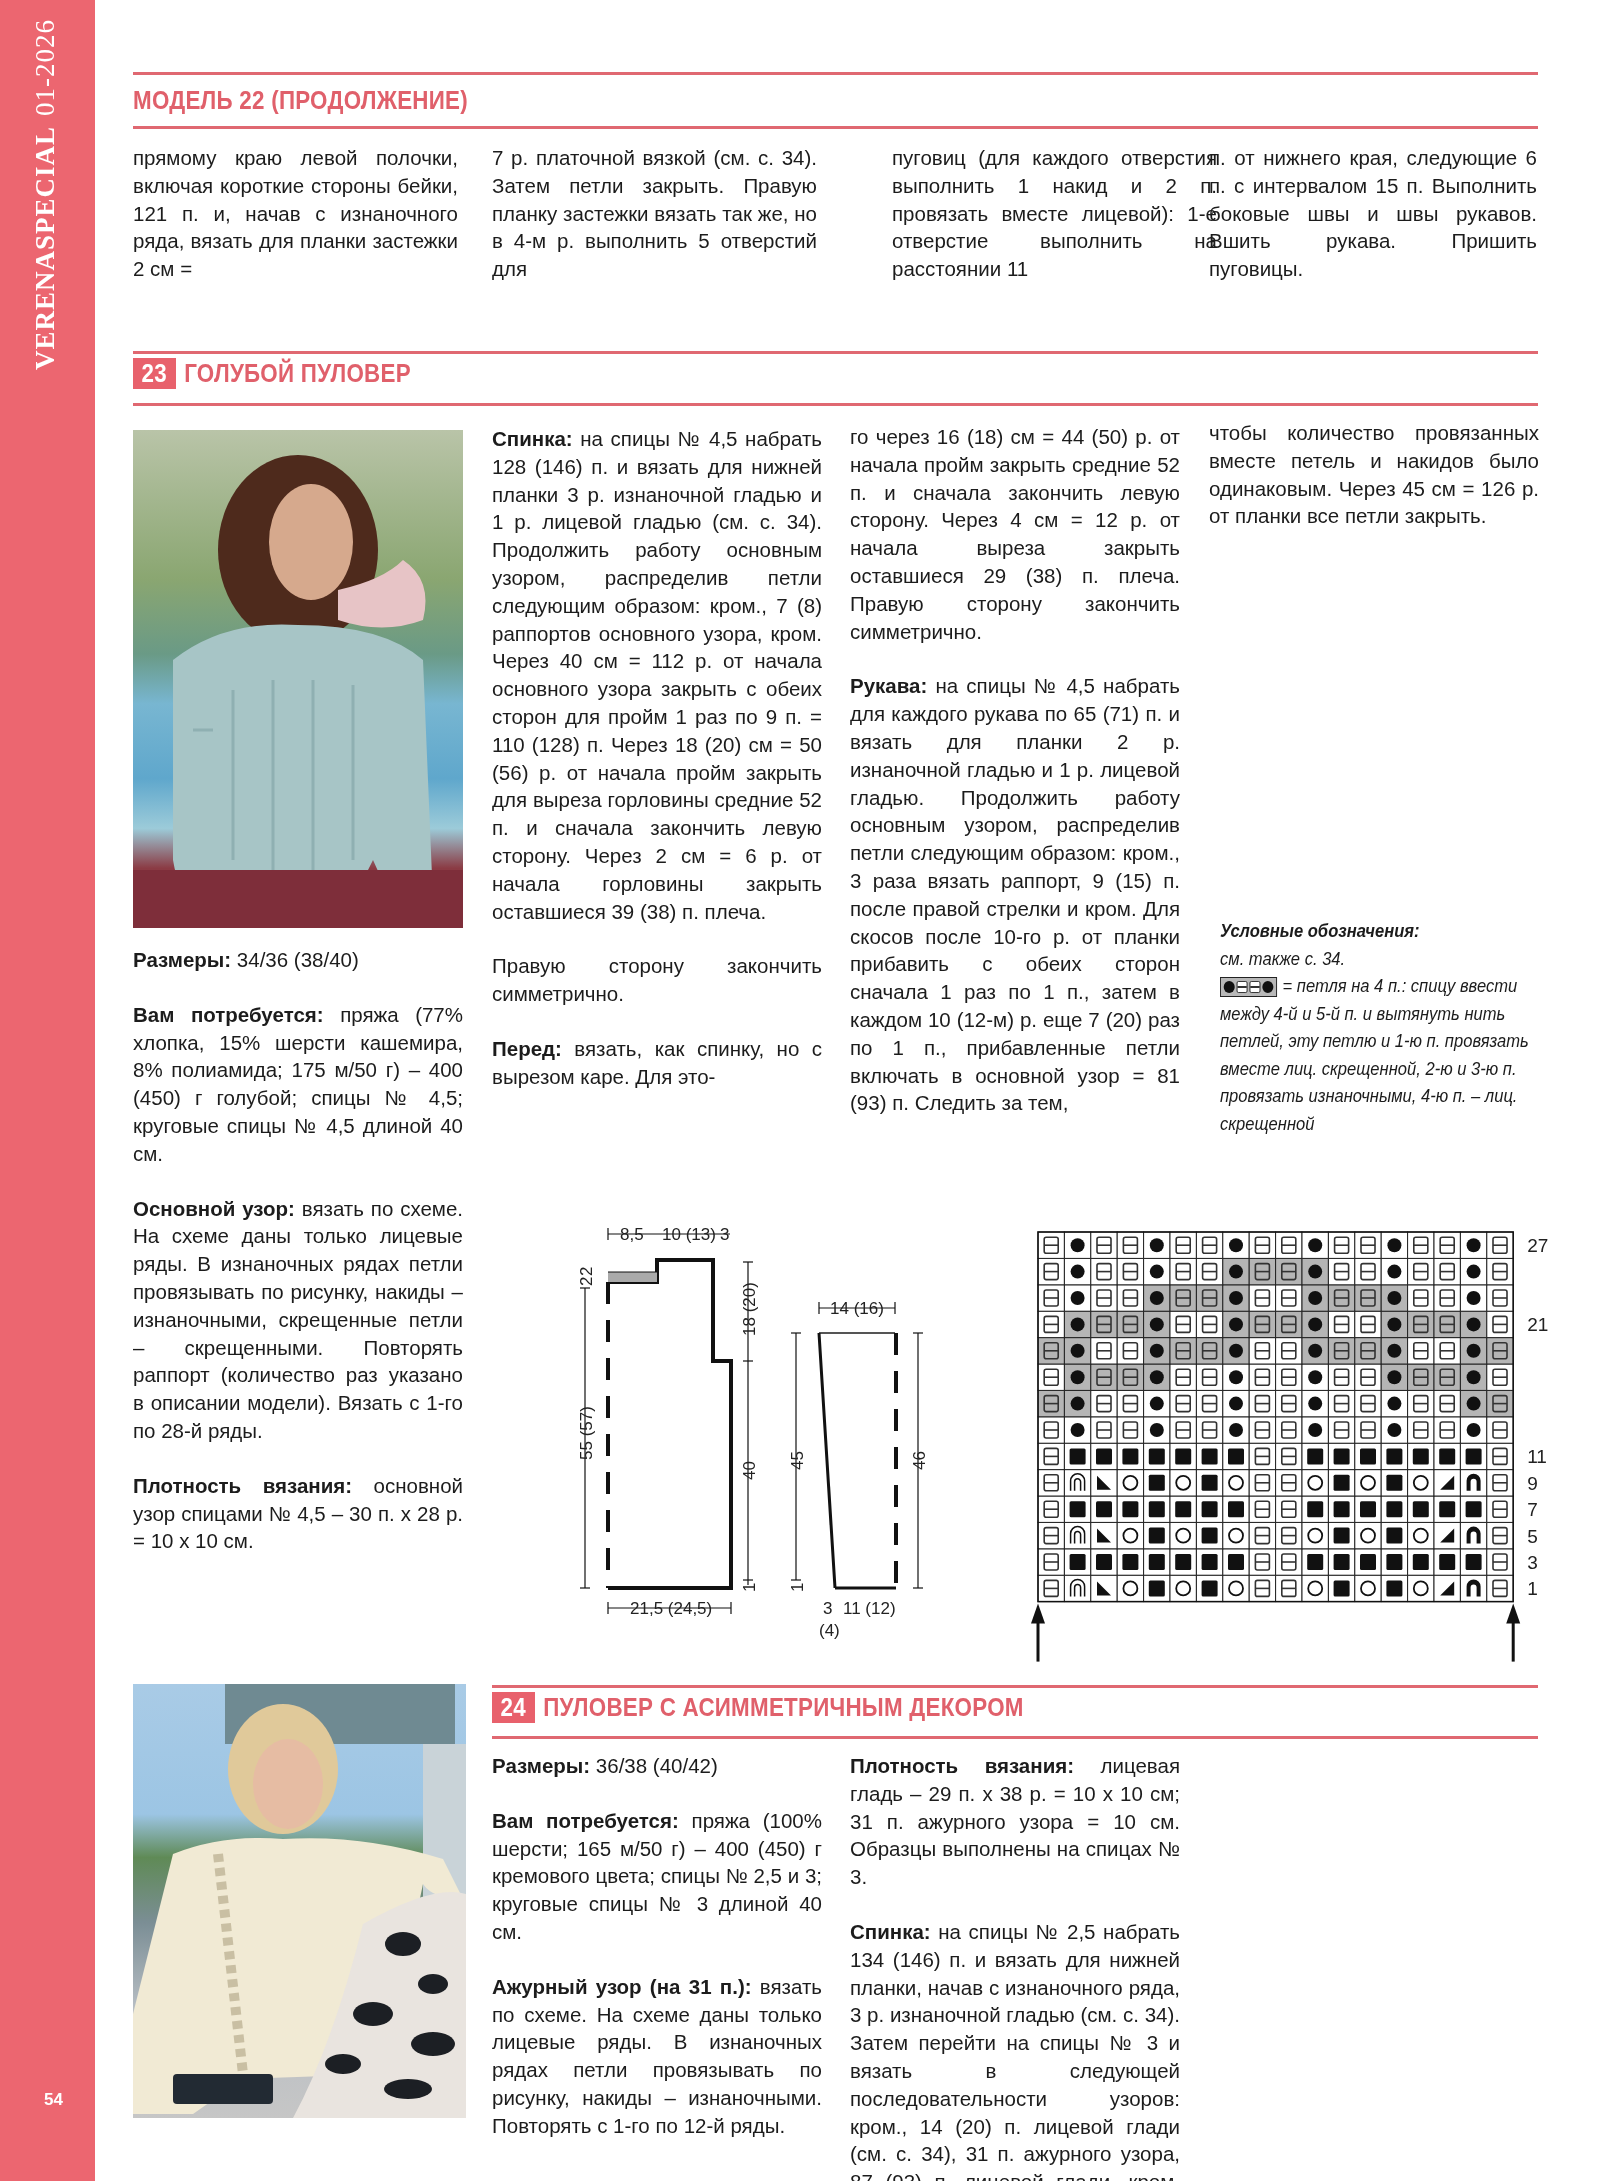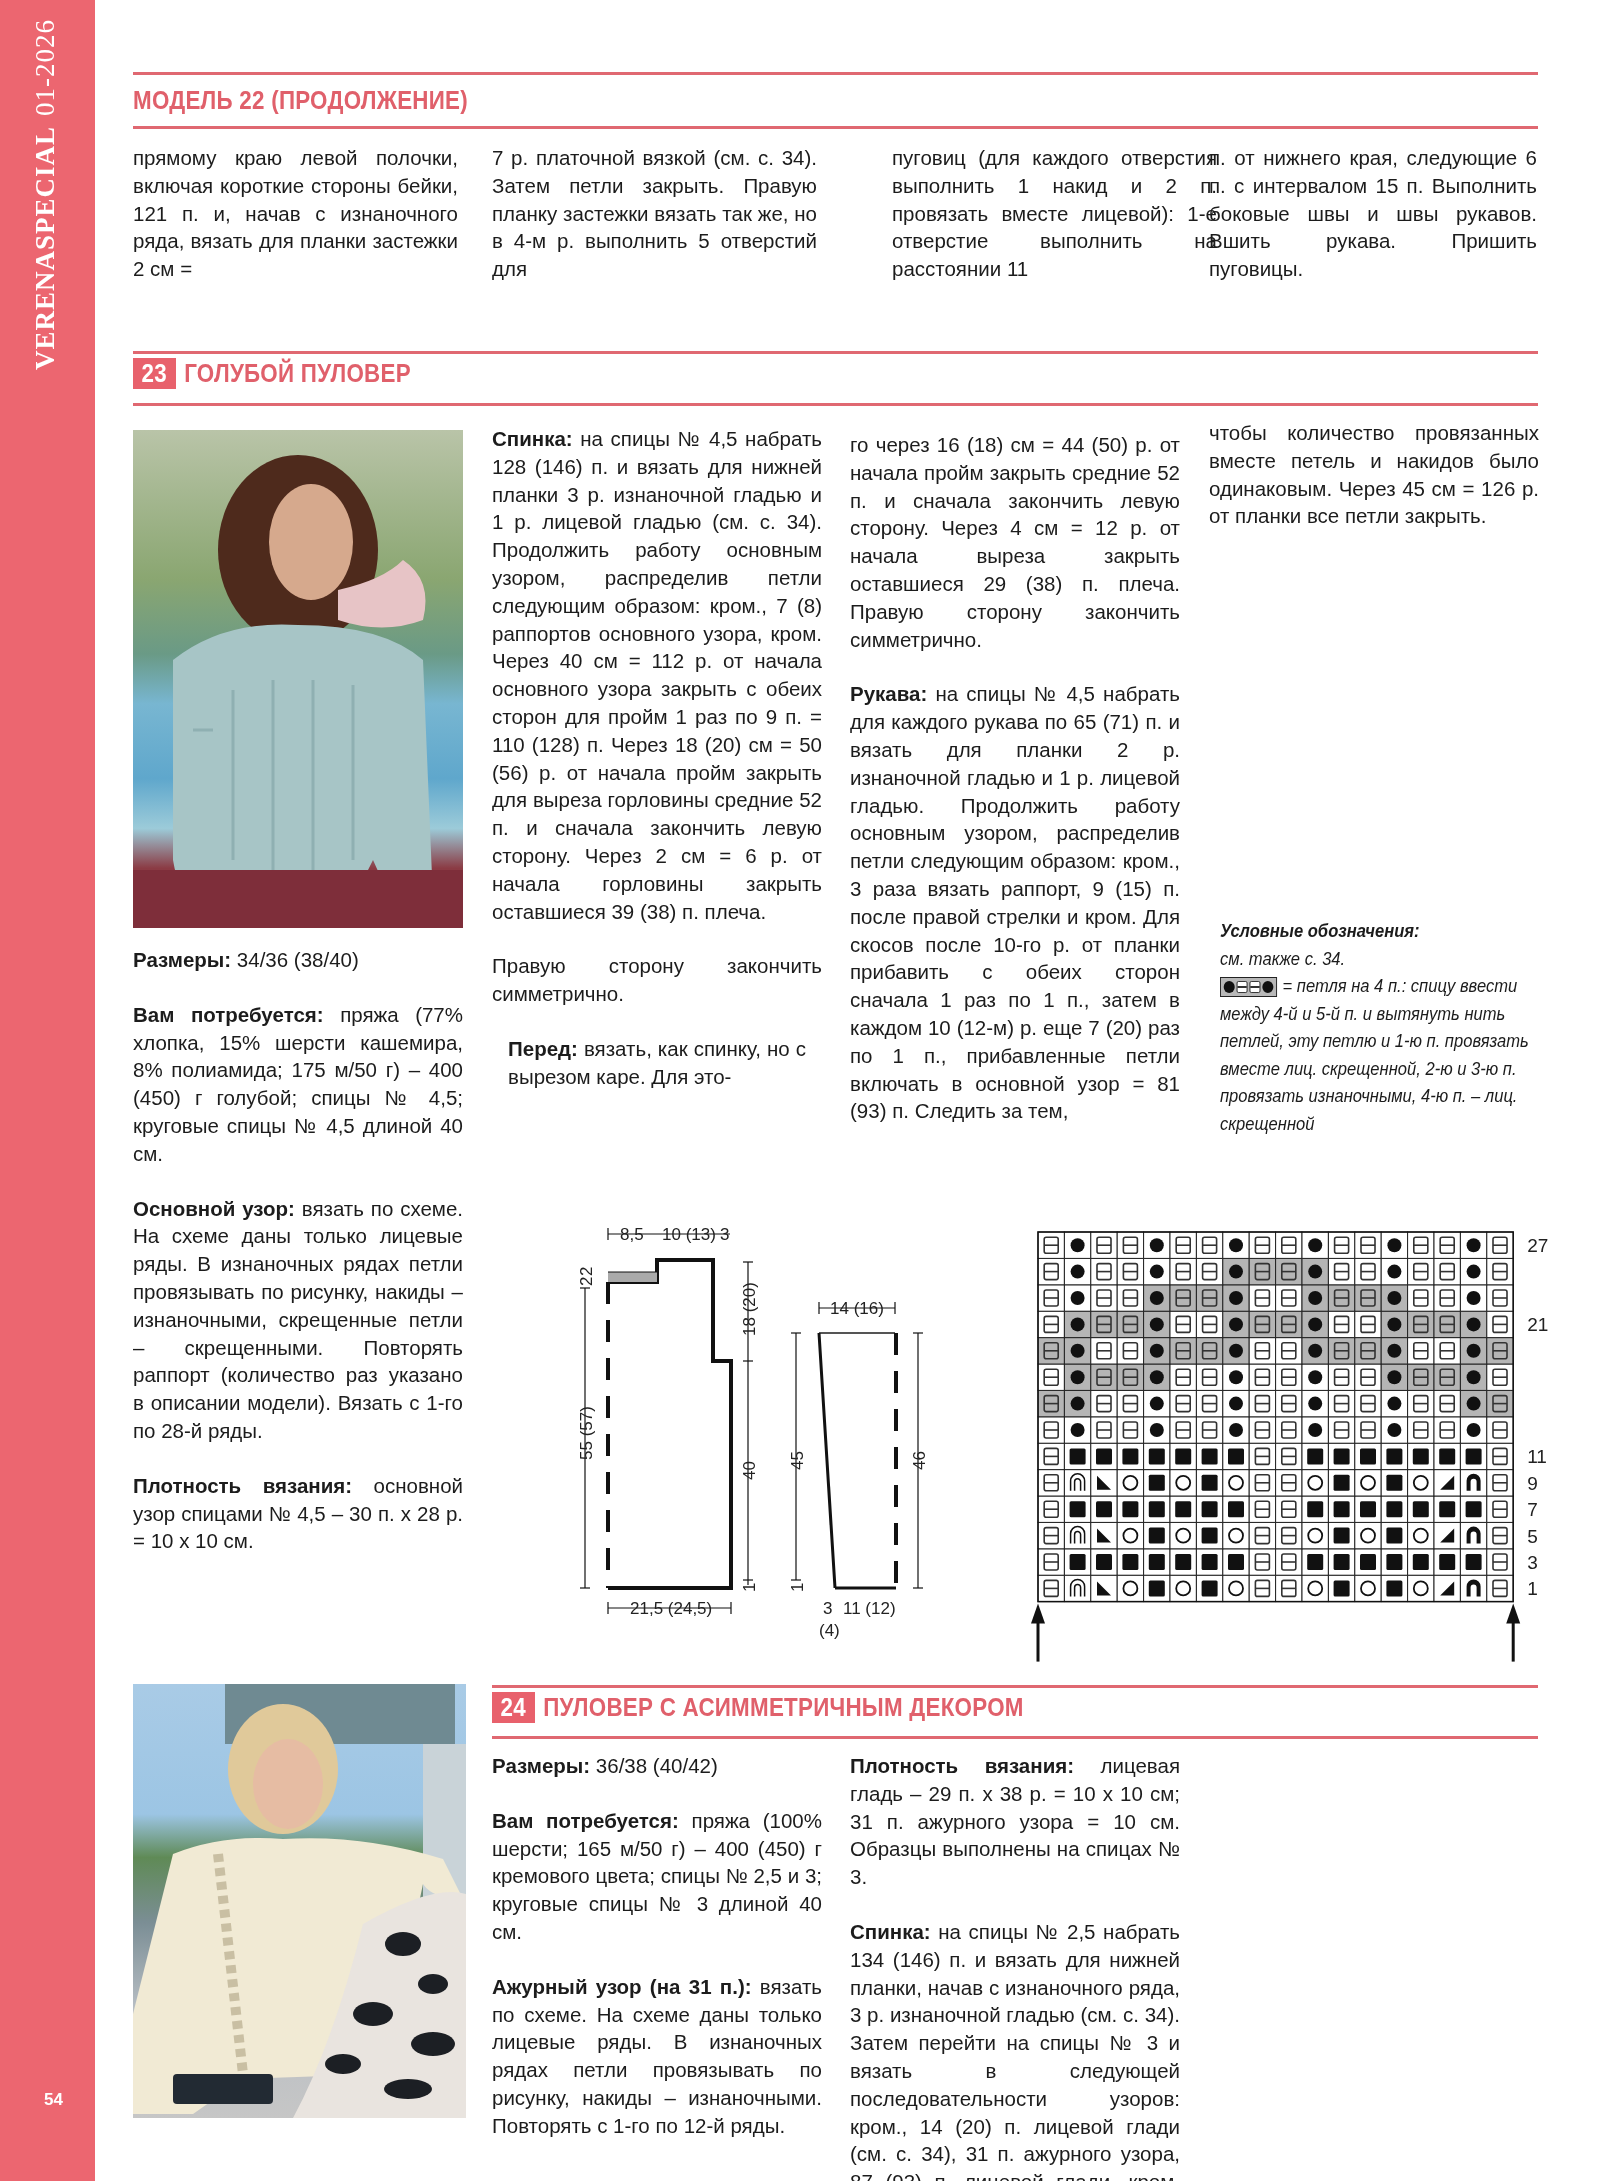--- a/index.html
+++ b/index.html
@@ -62,24 +62,24 @@
 
 <div class="col" style="left:133px;top:946px;width:330px;">
   <p><b>Размеры:</b> <span>34/36 (38/40)</span></p>
   <p><b>Вам потребуется:</b> <span>пряжа (77% хлопка, 15% шерсти кашемира, 8% полиамида; 175 м/50 г) – 400 (450) г голубой; спицы № 4,5; круговые спицы № 4,5 длиной 40 см.</span></p>
   <p><b>Основной узор:</b> <span>вязать по схеме. На схеме даны только лицевые ряды. В изнаночных рядах петли провязывать по рисунку, накиды – изнаночными, скрещенные петли – скрещенными. Повторять раппорт (количество раз указано в описании модели). Вязать с 1-го по 28-й ряды.</span></p>
   <p><b>Плотность вязания:</b> <span>основной узор спицами № 4,5 – 30 п. х 28 р. = 10 х 10 см.</span></p>
 </div>
 <div class="col" style="left:492px;top:425px;width:330px;">
   <p><b>Спинка:</b> <span>на спицы № 4,5 набрать 128 (146) п. и вязать для нижней планки 3 р. изнаночной гладью и 1 р. лицевой гладью (см. с. 34). Продолжить работу основным узором, распределив петли следующим образом: кром., 7 (8) раппортов основного узора, кром. Через 40 см = 112 р. от начала основного узора закрыть с обеих сторон для пройм 1 раз по 9 п. = 110 (128) п. Через 18 (20) см = 50 (56) р. от начала пройм закрыть для выреза горловины средние 52 п. и сначала закончить левую сторону. Через 2 см = 6 р. от начала горловины закрыть оставшиеся 39 (38) п. плеча.</span></p>
   <p>Правую сторону закончить симметрично.</p>
-  <p style="margin:16px"><b>Перед:</b> <span>вязать, как спинку, но с вырезом каре. Для это-</span></p>
+  <p style="margin:0"><b>Перед:</b> <span>вязать, как спинку, но с вырезом каре. Для это-</span></p>
 </div>
 <div class="col" style="left: 850px; top: 419px; width: 330px; height: 740px; overflow: visible;">
-  <p style="margin-top: 12px; text-indent: 0px; margin-bottom: 27px;">го через 16 (18) см = 44 (50) р. от начала пройм закрыть средние 52 п. и сначала закончить левую сторону. Через 4 см = 12 р. от начала выреза закрыть оставшиеся 29 (38) п. плеча. Правую сторону закончить симметрично.</p>
+  <p style="margin-top: 4px; text-indent: 0px; margin-bottom: 27px;">го через 16 (18) см = 44 (50) р. от начала пройм закрыть средние 52 п. и сначала закончить левую сторону. Через 4 см = 12 р. от начала выреза закрыть оставшиеся 29 (38) п. плеча. Правую сторону закончить симметрично.</p>
   <p style="margin-top: 0px;"><b>Рукава:</b> <span>на спицы № 4,5 набрать для каждого рукава по 65 (71) п. и вязать для планки 2 р. изнаночной гладью и 1 р. лицевой гладью. Продолжить работу основным узором, распределив петли следующим образом: кром., 3 раза вязать раппорт, 9 (15) п. после правой стрелки и кром. Для скосов после 10-го р. от планки прибавить с обеих сторон сначала 1 раз по 1 п., затем в каждом 10 (12-м) р. еще 7 (20) раз по 1 п., прибавленные петли включать в основной узор = 81 (93) п. Следить за тем, </span></p>
 </div>
 <div class="col" style="left:1209px;top:419px;width:330px;">
   <p style="visibility: visible; height: auto; margin: 0px 0px 27px; overflow: hidden;">чтобы количество провязанных вместе петель и накидов было одинаковым. Через 45 см = 126 р. от планки все петли закрыть.</p>
 </div>
 
 <div class="legend">
   <div class="lh">Условные обозначения:</div>
   <div>см. также с. 34.</div>
   <div><span class="sym"><i class="d"></i><i class="p"></i><i class="p"></i><i class="d"></i></span><span>= петля на 4 п.: спицу ввести между 4-й и 5-й п. и вытянуть нить петлей, эту петлю и 1-ю п. провязать вместе лиц. скрещенной, 2-ю и 3-ю п. провязать изнаночными, 4-ю п. – лиц. скрещенной</span></div>

